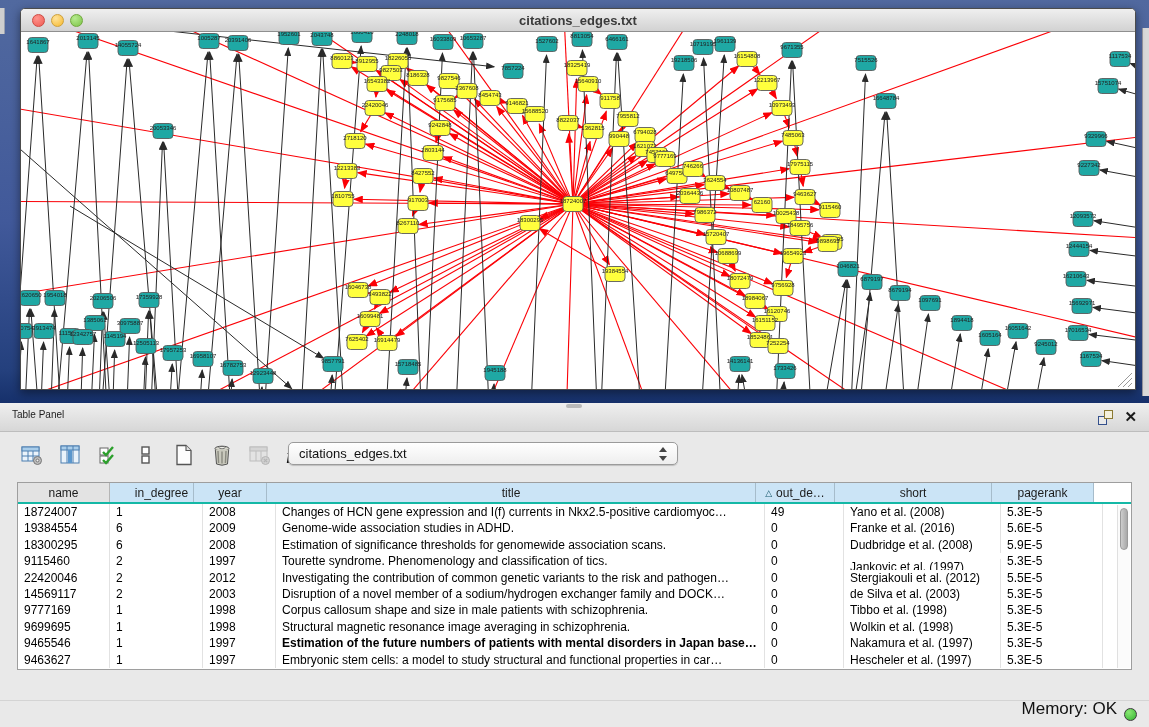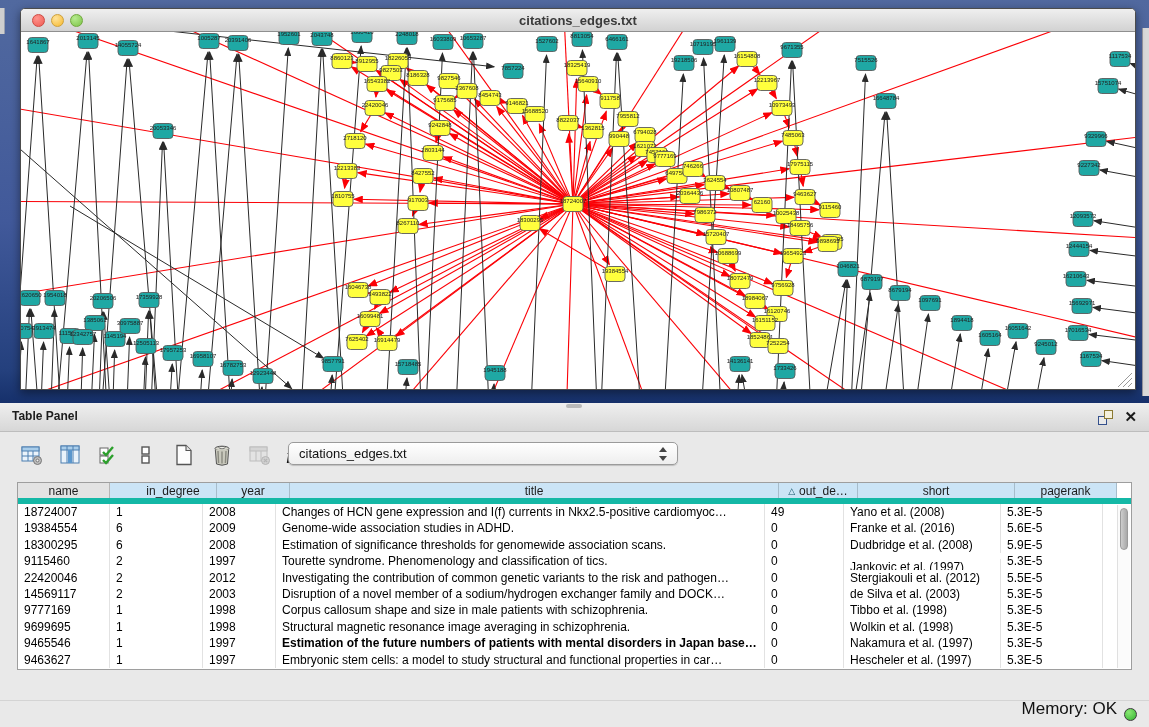--- a/index.html
+++ b/index.html
@@ -32,21 +32,21 @@
   .tl-yellow { left:30px; background:radial-gradient(circle at 35% 30%, #ffe39a, #f6b82e); border:1px solid #cda03c; }
   .tl-green  { left:49px; background:radial-gradient(circle at 35% 30%, #b6eb8f, #7cc348); border:1px solid #71a83e; }
   .net-canvas { position:relative; width:1114px; height:357px; overflow:hidden; background:#fff; }
   .net-canvas svg { position:absolute; left:0; top:0; }
   .net-canvas text { user-select:none; }
   
   .panel-header {
     position:absolute; left:0; top:403px; width:1149px; height:29px;
     background:linear-gradient(#efefef,#d7d7d7); border-bottom:1px solid #bdbdbd;
   }
-  .panel-title { position:absolute; left:12px; top:6px; font-size:12px; color:#1c1c1c;font-weight:bold; }
+  .panel-title { position:absolute; left:12px; top:6px; font-size:10px; color:#1c1c1c; }
   .splitter-handle { position:absolute; left:566px; top:1px; width:16px; height:4px; background:#b9b9b9; border-radius:2px; }
   .float-icon { position:absolute; right:36px; top:7px; width:15px; height:15px; cursor:pointer; }
   .float-icon .sq1 { position:absolute; left:0; bottom:0; width:9px; height:9px; border:1.5px solid #34508c; background:#e9e9e9; }
   .float-icon .sq2 { position:absolute; right:0; top:0; width:9px; height:9px; border:1.5px solid #8b7a33; background:#f4f0dd; }
   .close-icon { position:absolute; right:12px; top:4px; font-size:15px; font-weight:bold; color:#1a1a1a; cursor:pointer; line-height:20px; }
   .panel-body { position:absolute; left:0; top:432px; width:1149px; height:295px; background:#e9e9e9; }
   
   .toolbar { position:absolute; left:20px; top:8px; height:30px; display:flex; align-items:center; gap:14px; }
   .tb-btn { width:24px; height:24px; display:flex; align-items:center; justify-content:center; cursor:pointer; }
   .tb-btn.disabled { opacity:.45; cursor:default; }
@@ -58,21 +58,21 @@
     box-shadow:0 1px 1px rgba(0,0,0,.18); cursor:pointer;
   }
   .sel-arrows { position:absolute; right:9px; top:4px; width:9px; height:14px; }
   .sel-arrows .up   { position:absolute; top:0; left:0; width:0; height:0; border-left:4.5px solid transparent; border-right:4.5px solid transparent; border-bottom:5px solid #444; }
   .sel-arrows .down { position:absolute; bottom:0; left:0; width:0; height:0; border-left:4.5px solid transparent; border-right:4.5px solid transparent; border-top:5px solid #444; }
   
   .tbl-wrap {
     position:absolute; left:17px; top:50px; width:1115px; height:188px;
     background:#fff; border:1px solid #9e9e9e; overflow:hidden;
   }
-  .tbl-header { display:flex; height:21px; border-bottom:6px solid #14b8a6; }
+  .tbl-header { display:flex; height:21px; border-bottom:2px solid #14b8a6; }
   .th {
     background:#cbe4f6; border-right:1px solid #a6bccb; font-size:12px; color:#1b1b1b;
     display:flex; align-items:center; justify-content:center; white-space:nowrap; overflow:hidden; cursor:pointer;
   }
   .th.gray { background:#e3e3e3; border-right:1px solid #b5b5b5; }
   .th .sort-tri { font-size:9px; color:#17576b; margin-right:4px; }
   .tbl-body { position:relative; }
   .tr { display:flex; height:16.4px; cursor:default; }
   .td {
     font-size:12px; color:#000; padding:0 0 0 6px; line-height:16.4px;
@@ -943,21 +943,21 @@
         <span class="up"></span>
         <span class="down"></span>
       </span>
   </div>
 
   <div class="tbl-wrap">
     <div class="tbl-header" id="tblHeader">
         <div class="th gray" style="width: 92px;">
           <span>name</span>
         </div>
-        <div class="th" style="width: 107px; padding-left: 20px;">
+        <div class="th" style="width: 84px; padding-left: 20px;">
           <span>in_degree</span>
         </div>
         <div class="th" style="width: 73px;">
           <span>year</span>
         </div>
         <div class="th" style="width: 489px;">
           <span>title</span>
         </div>
         <div class="th" style="width: 79px;">
           <span class="sort-tri">△</span>

